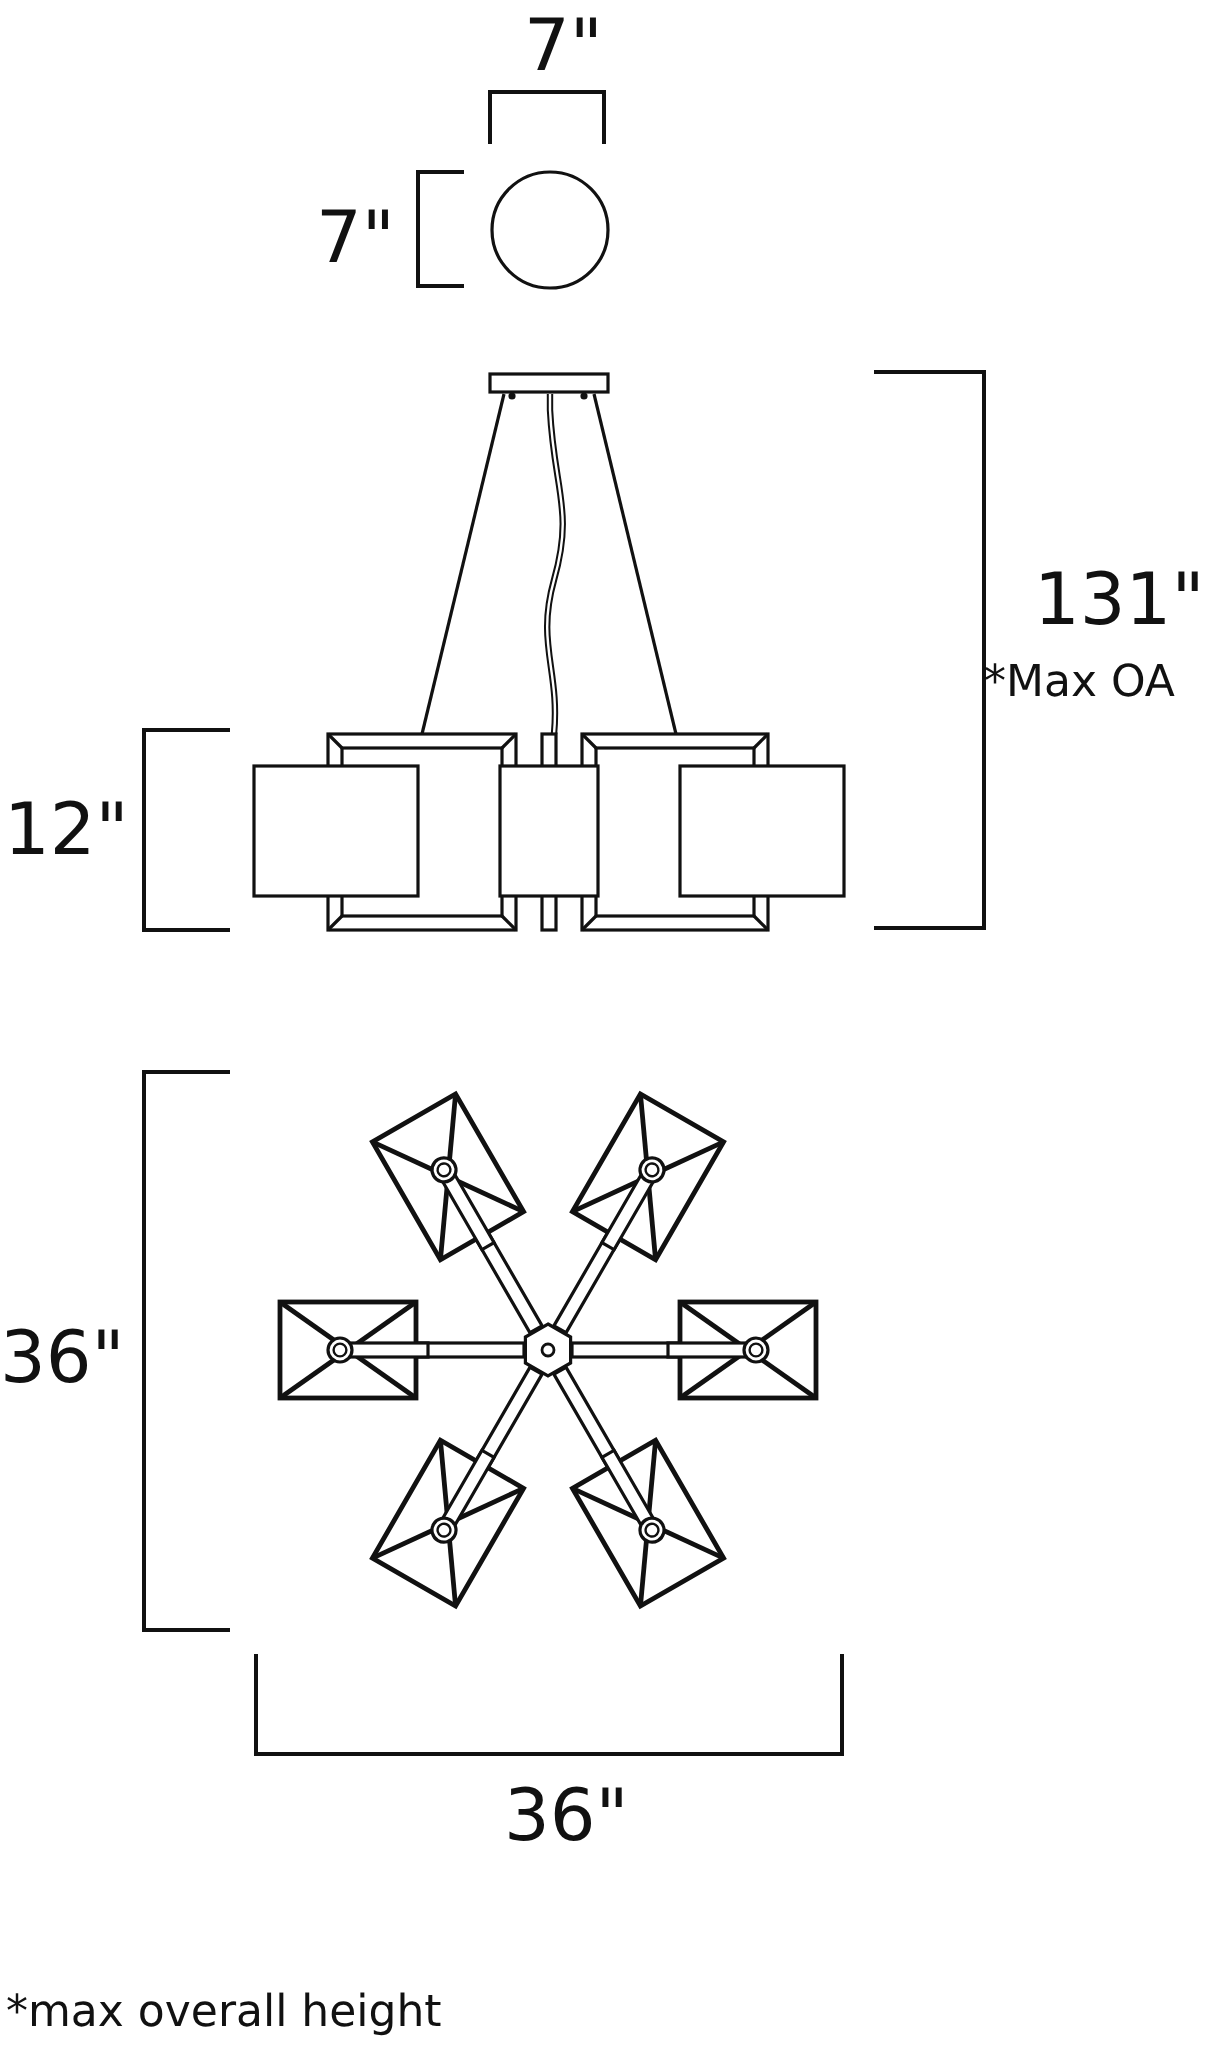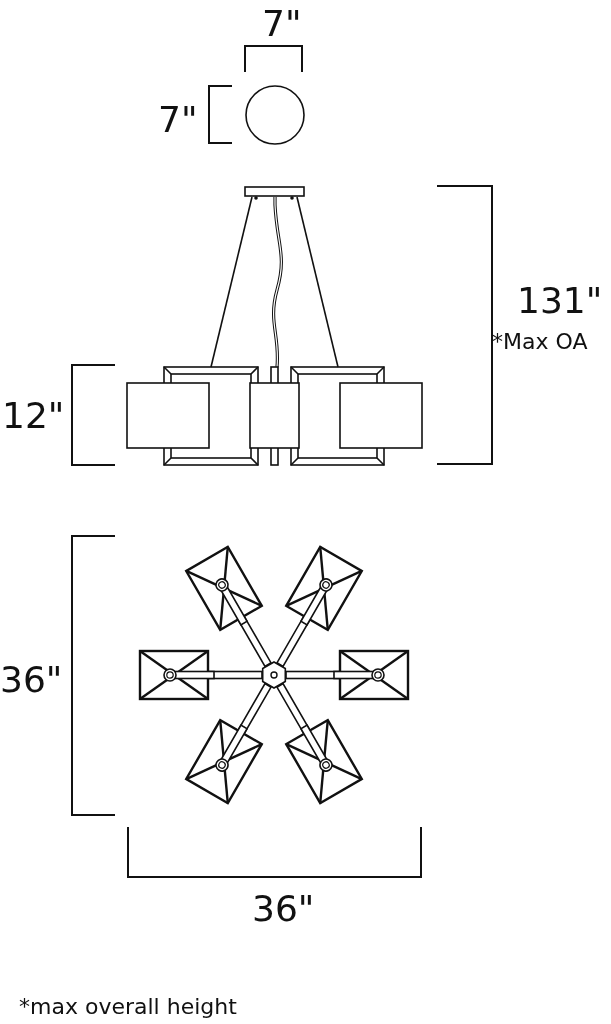--- a/index.html
+++ b/index.html
@@ -103,13 +103,13 @@
 <div class="lbl big" style="left:158px; top:102px;">7"</div>
 
 <div class="lbl big" style="left:517px; top:283px;">131"</div>
 <div class="lbl mid" style="left:492px; top:331px;">*Max OA</div>
 
 <div class="lbl big" style="left:2px; top:398px;">12"</div>
 
 <div class="lbl big" style="left:0px; top:662px;">36"</div>
 <div class="lbl big" style="left:252px; top:891px;">36"</div>
 
-<div class="lbl mid" style="left:19px; top:996px;">*max overall height</div>
+<div class="lbl mid" style="left:3px; top:996px;">*max overall height</div>
 
 </body></html>

